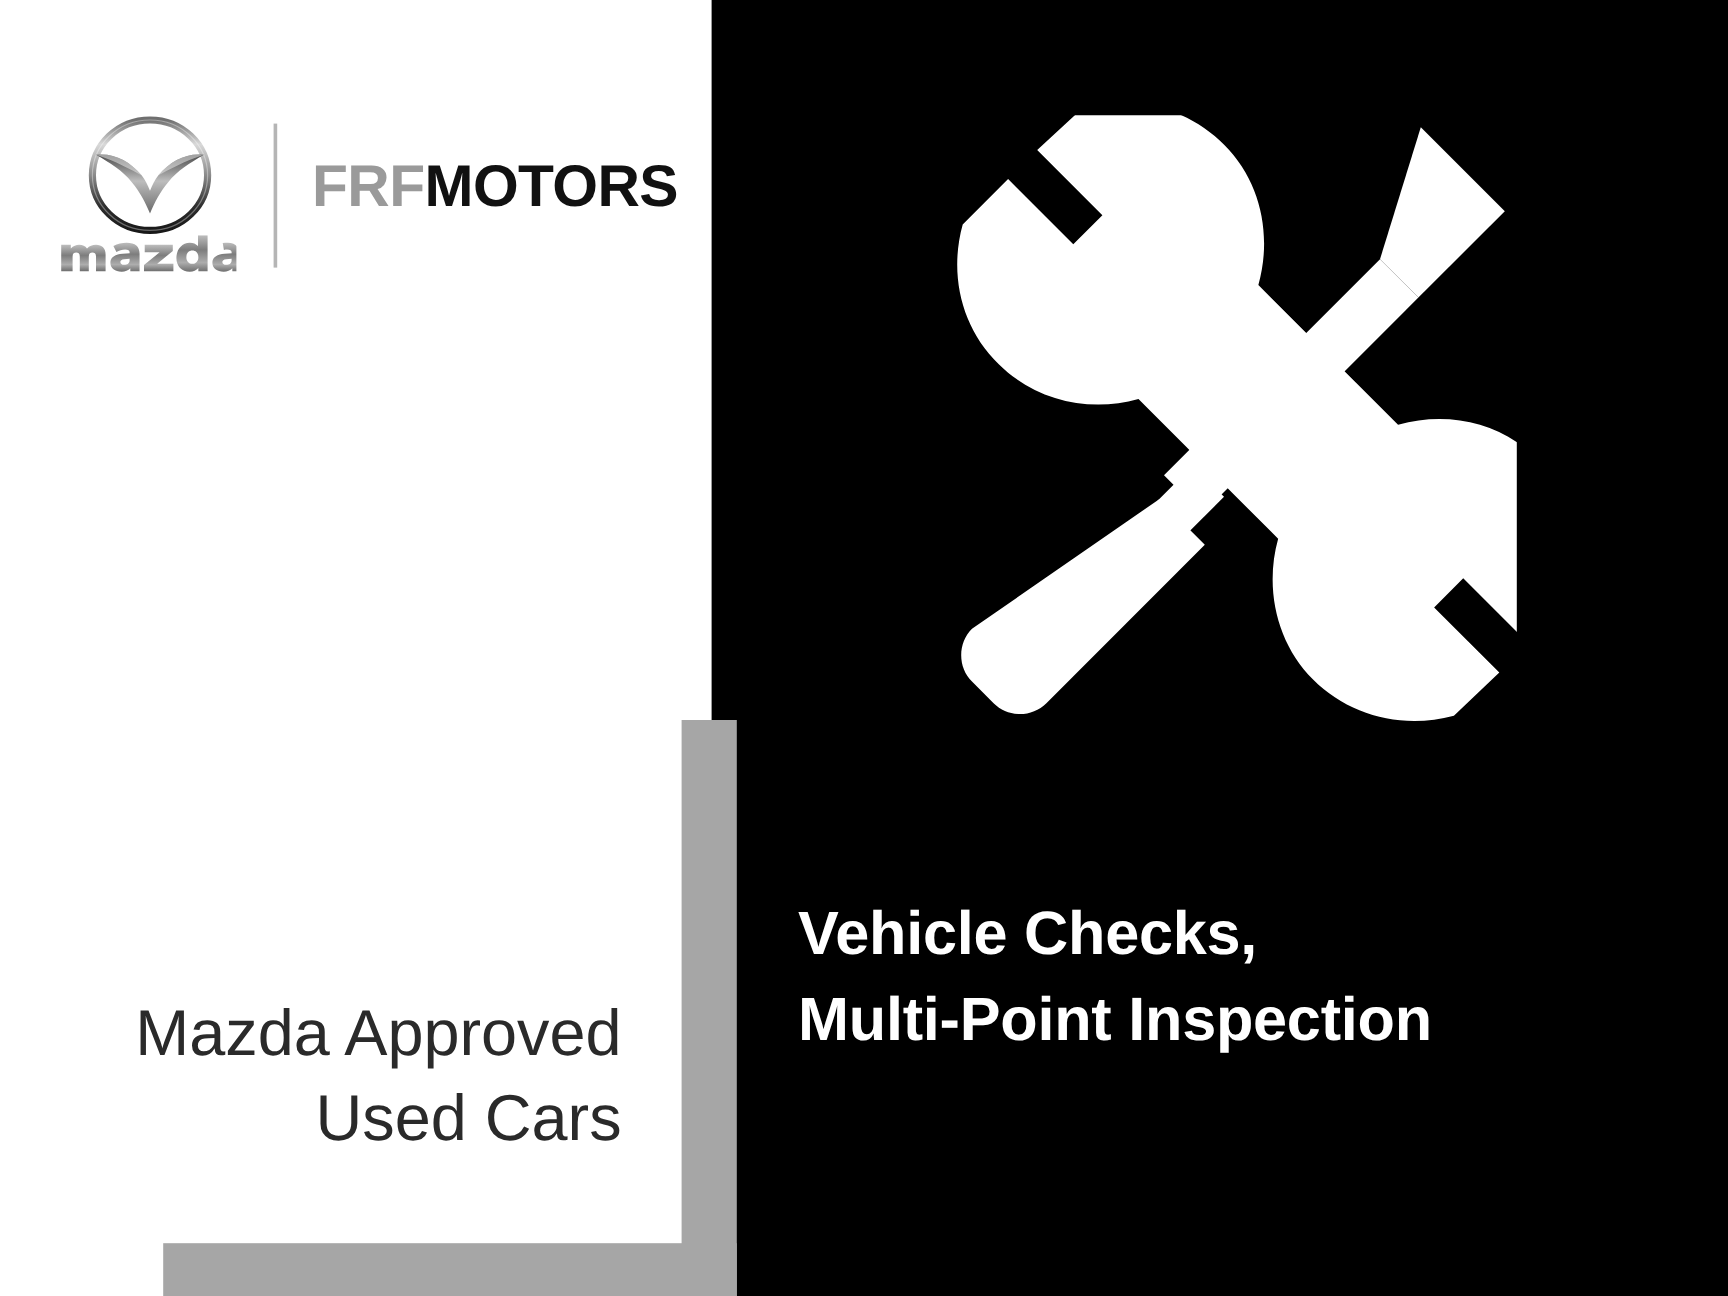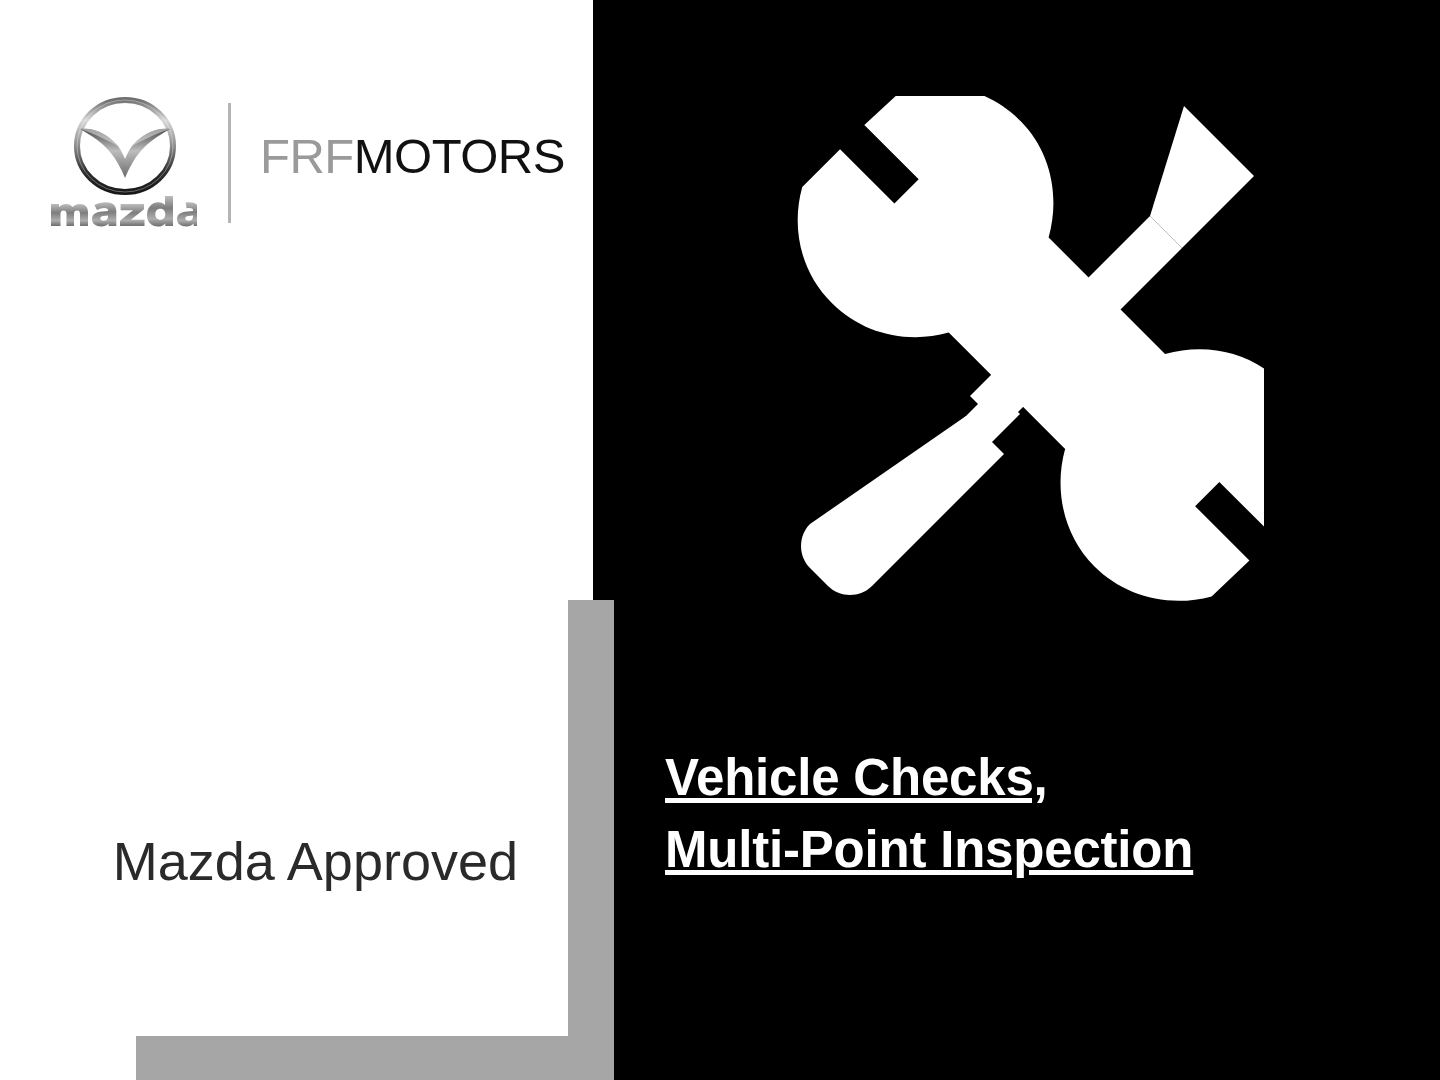--- a/index.html
+++ b/index.html
@@ -74,21 +74,21 @@
   .logo-divider {
     position: absolute;
     left: 183px; top: 7px;
     width: 3px; height: 120px;
     background: #b5b5b5;
   }
   .frfmotors {
     position: absolute;
     left: 215px; top: 36px;
     font-size: 49px;
-    font-weight: normal;
+    font-weight: bold;
     letter-spacing: -0.5px;
     line-height: 1;
     white-space: nowrap;
     font-family: "Liberation Sans", sans-serif;
   }
   .frf-gray  { color: #9a9a9a; }
   .frf-black { color: #111111; }
 
   
   .left-subtitle {
@@ -118,21 +118,20 @@
     position: absolute;
     left: 665px;
     top: 742px;
     width: 760px;
     font-size: 51px;
     font-weight: bold;
     line-height: 1.42;
     color: #ffffff;
     letter-spacing: -0.2px;
     font-family: "Liberation Sans", sans-serif;
-    text-decoration: underline;
   }
   .right-title .rt-line { display: block; white-space: nowrap; }
 </style>
 </head>
 <body>
 
 <div id="slide">
 
   <div class="panel-left"></div>
 
@@ -203,20 +202,21 @@
       </svg>
     </div>
 
     <div class="logo-divider"></div>
 
     <div class="frfmotors"><span class="frf-gray">FRF</span><span class="frf-black">MOTORS</span></div>
   </div>
 
   <div class="left-subtitle">
     <span class="ls-line">Mazda Approved</span>
+    <span class="ls-line">Used Cars</span>
   </div>
 
   <div class="tools-icon">
     <svg viewBox="0 0 512 512" xmlns="http://www.w3.org/2000/svg" aria-hidden="true">
       <g fill="#ffffff">
 
         <path d="M58 98
                  L97 59
                  L153 115
                  L178 90

